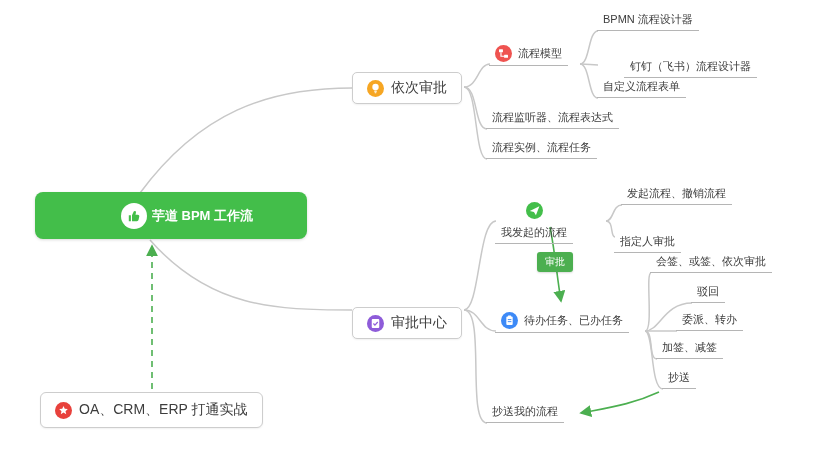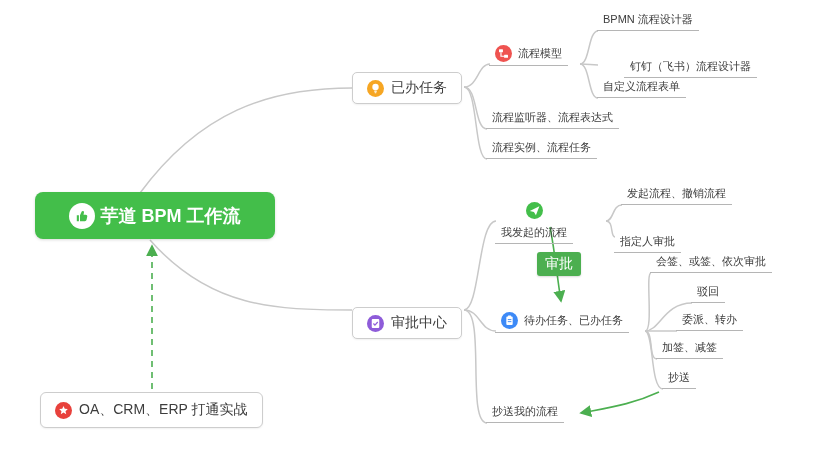--- a/index.html
+++ b/index.html
@@ -20,34 +20,34 @@
   html,body{margin:0;padding:0;background:#fff;}
   .canvas{
     position:relative;width:814px;height:453px;overflow:hidden;background:#fff;
     font-family:"Liberation Sans","DejaVu Sans",sans-serif;color:var(--text);
   }
   svg.connectors{position:absolute;left:0;top:0;z-index:1;}
   .topic{position:absolute;z-index:2;display:inline-flex;align-items:center;white-space:nowrap;cursor:default;}
   .topic .lbl{display:inline-block;}
   .root-topic{
     left:35px;top:192px;width:240px;height:47px;border-radius:8px;
-    background:var(--root-bg);color:#fff;font-size:18px;font-weight:bold;
-    justify-content:center;gap:5px;box-shadow:0 1px 3px rgba(0,0,0,.15);
+    background:var(--root-bg);color:#fff;font-size:13px;font-weight:bold;
+    justify-content:center;gap:5px;box-shadow:0 1px 3px rgba(0,0,0,.15);padding-left:32px;
   }
   .box{
     background:#fff;border:1px solid var(--node-border);border-radius:5px;
     padding:0 14px;font-size:14px;gap:7px;box-shadow:0 1px 2px rgba(0,0,0,.06);
   }
   .line{
     padding:2px 6px 3px;border-bottom:1px solid var(--underline-gray);
     font-size:11px;gap:6px;
   }
   .badge{
     left:537px;top:252px;background:var(--badge-bg);color:#fff;border-radius:3px;
-    padding:3px 8px;font-size:14px;z-index:3;box-shadow:0 1px 2px rgba(0,0,0,.15);
+    padding:3px 8px;font-size:10px;z-index:3;box-shadow:0 1px 2px rgba(0,0,0,.15);
   }
   .ic{
     display:inline-flex;align-items:center;justify-content:center;flex:0 0 auto;
     width:17px;height:17px;border-radius:50%;
   }
   .ic svg{display:block;}
   .ic-big{width:26px;height:26px;border-radius:50%;background:#fff;display:inline-flex;align-items:center;justify-content:center;}
 </style>
 </head>
 <body>
@@ -99,21 +99,21 @@
   </div>
 
   <div class="topic box" style="left:352px;top:72px;height:30px;">
     <span class="ic" style="background:var(--icon-orange)">
       <svg viewBox="0 0 16 16" width="15" height="15">
         <circle cx="8" cy="6.3" r="3.4" fill="#fff"></circle>
         <rect x="6.5" y="10.2" width="3" height="1.3" rx="0.5" fill="#fff"></rect>
         <rect x="6.9" y="12" width="2.2" height="1.1" rx="0.5" fill="#fff"></rect>
       </svg>
     </span>
-    <span class="lbl">已办任务</span>
+    <span class="lbl">依次审批</span>
   </div>
 
   <div class="topic line" style="left:489px;top:43px;align-items:center;">
     <span class="ic" style="background:var(--icon-red)">
       <svg viewBox="0 0 16 16" width="15" height="15">
         <rect x="3.2" y="3.4" width="4.2" height="3.3" rx="0.6" fill="#fff"></rect>
         <rect x="8.6" y="9.3" width="4.2" height="3.3" rx="0.6" fill="#fff"></rect>
         <path d="M5.3 6.7 v4.2 h3.3" stroke="#fff" stroke-width="1.2" fill="none"></path>
       </svg>
     </span>

